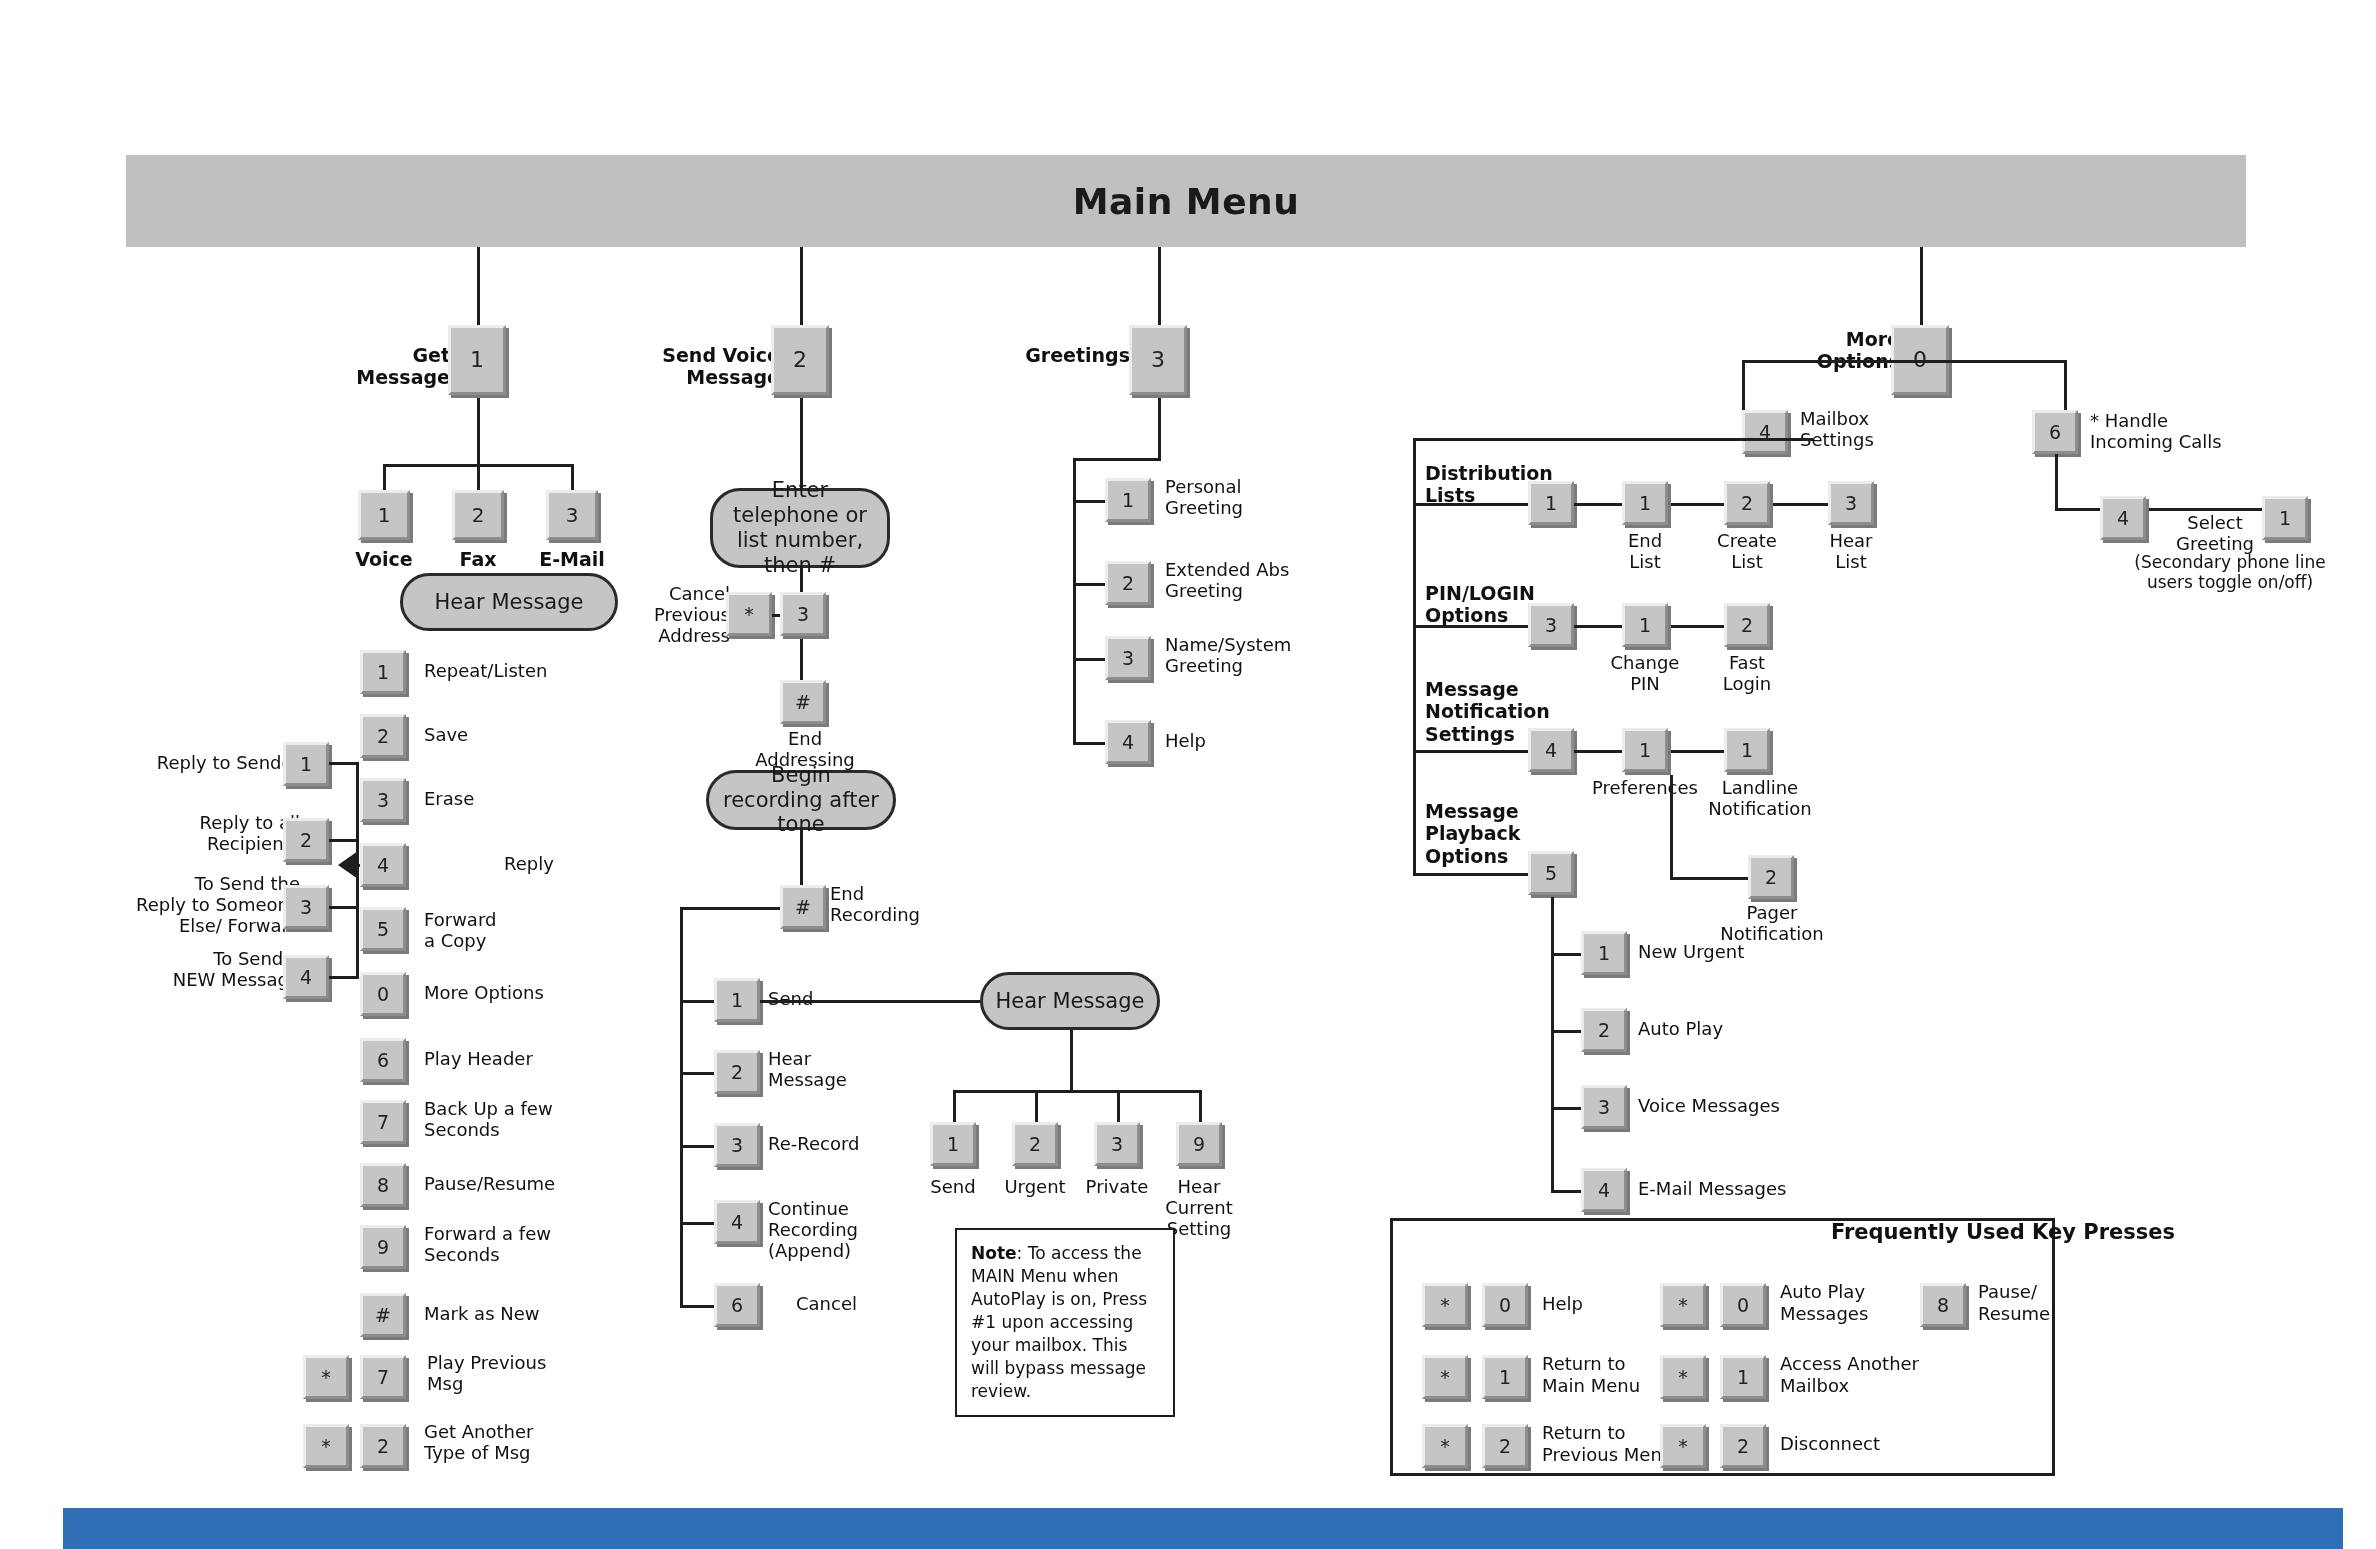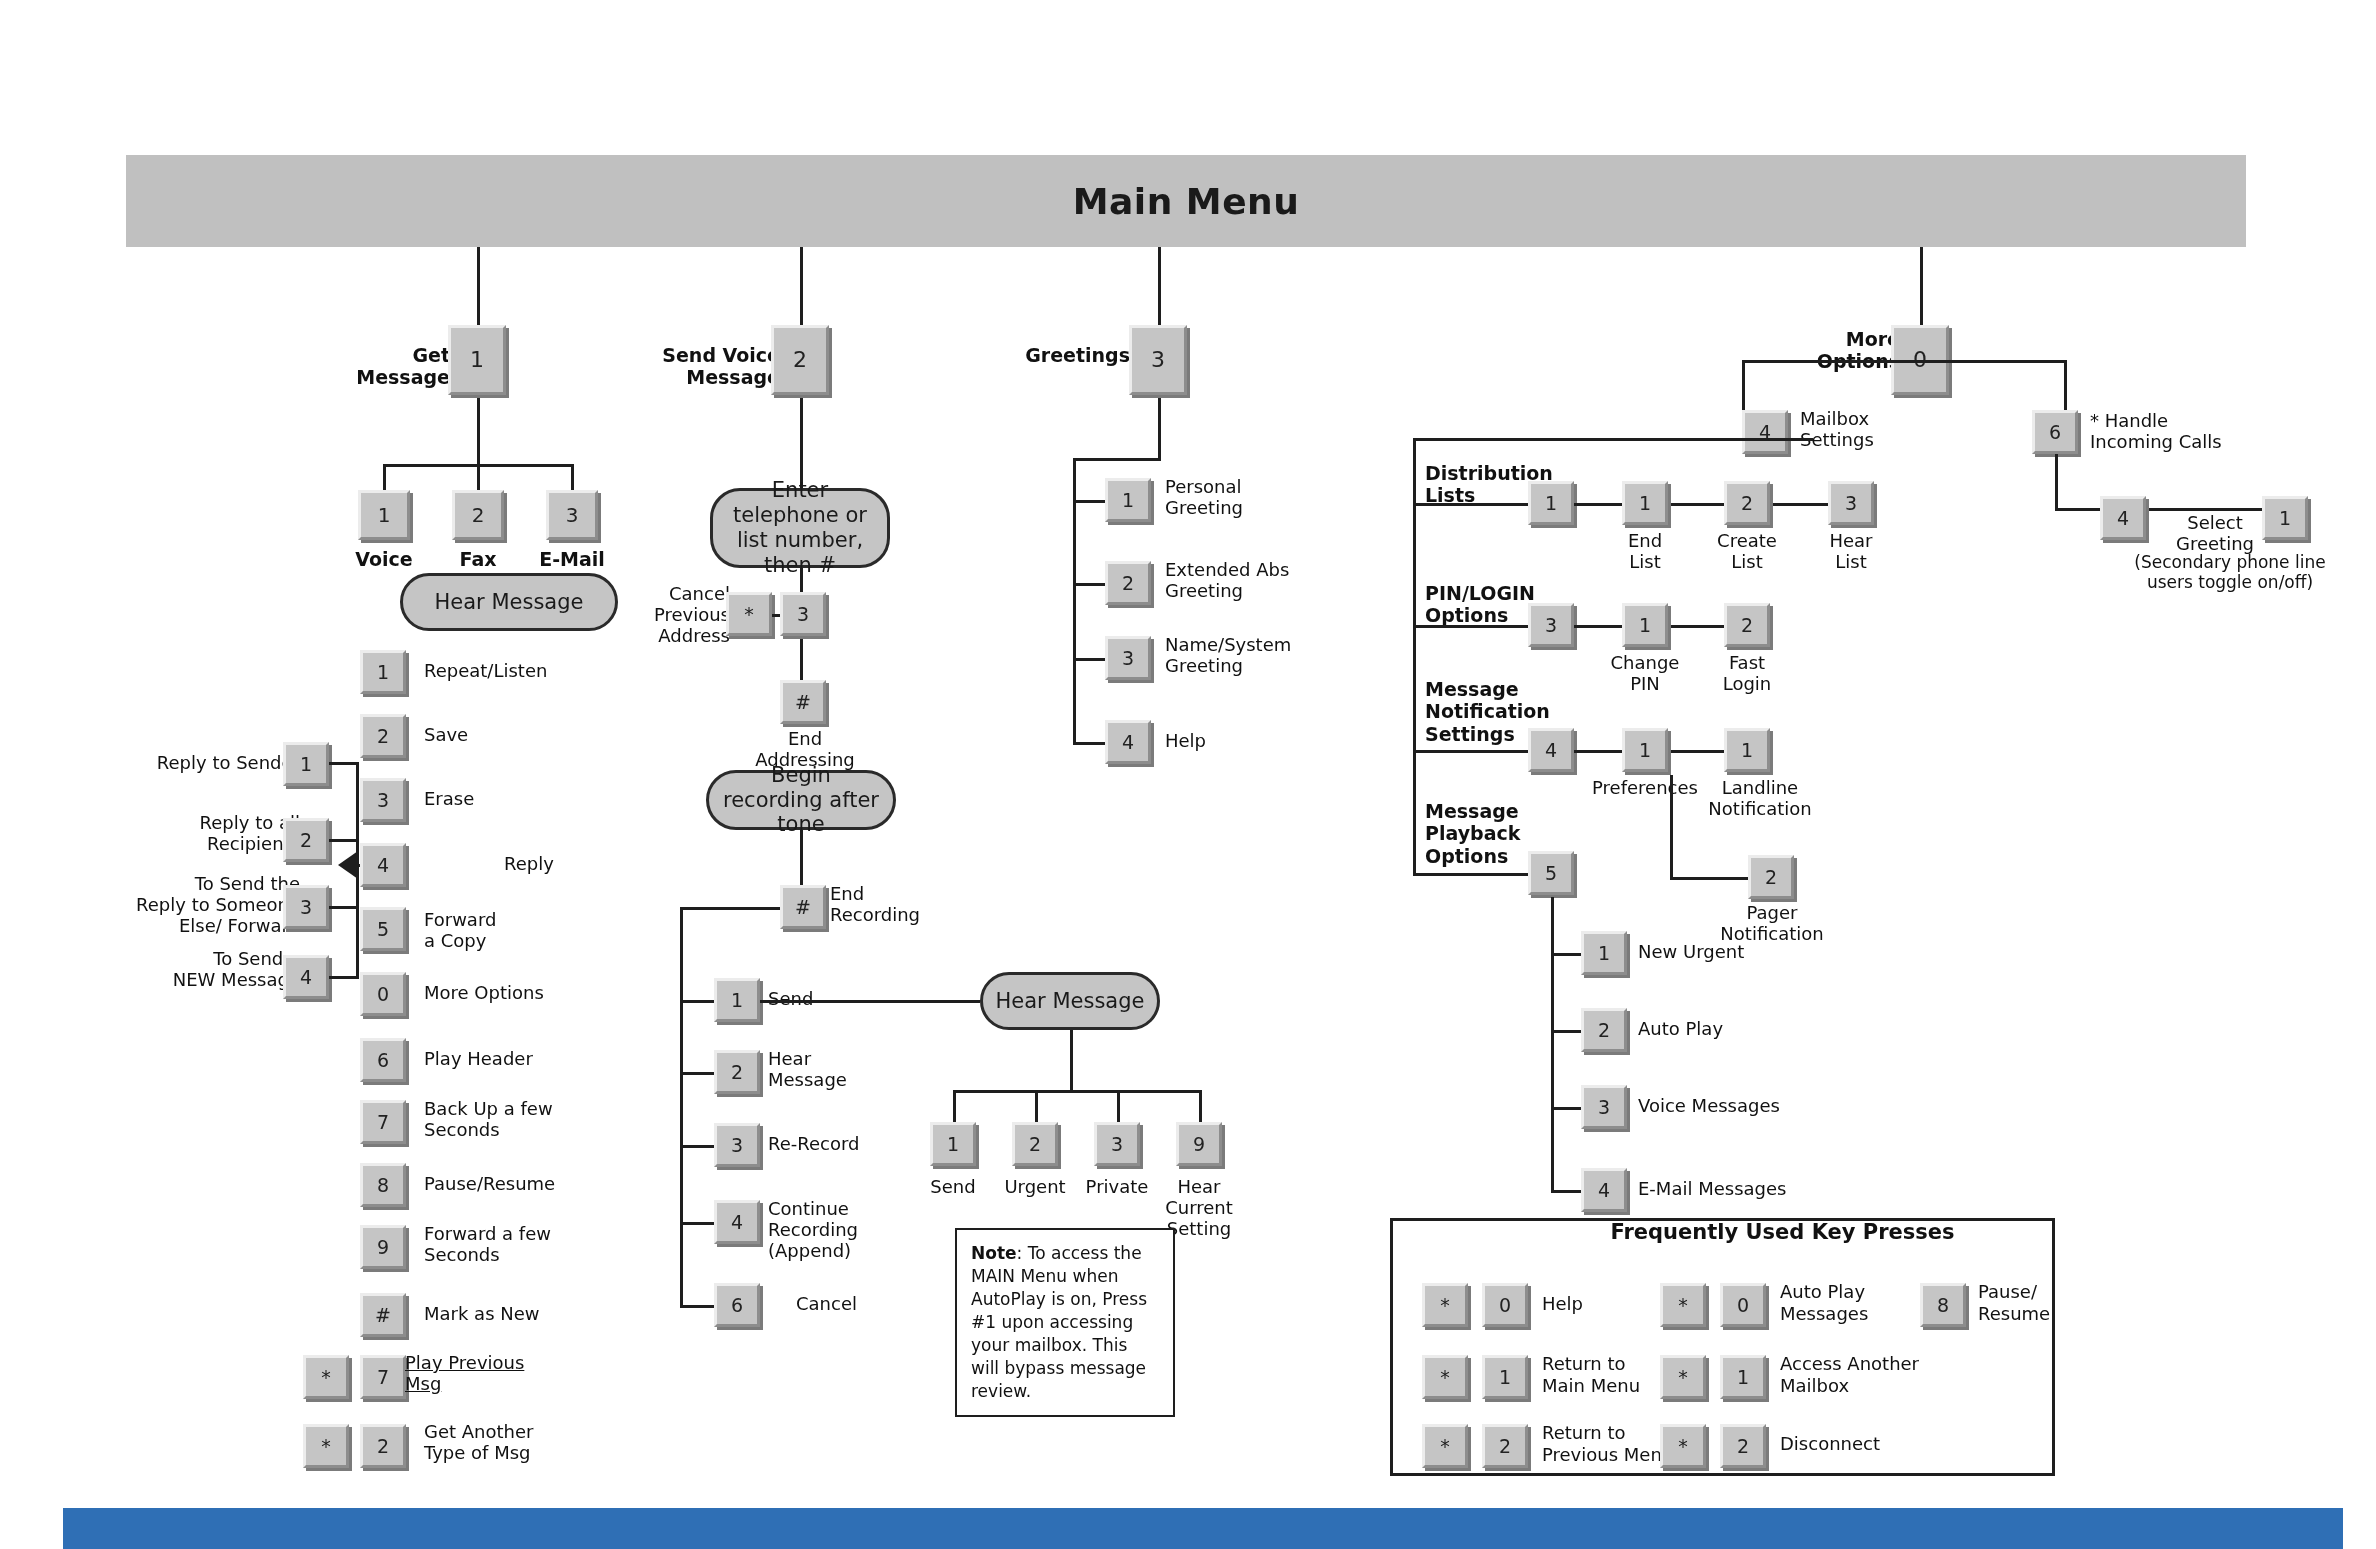--- a/index.html
+++ b/index.html
@@ -224,21 +224,21 @@
 
   <div class="key k-sm" style="left:360px; top:1225px;">9</div>
   <div class="lbl" style="left:424px; top:1223px; width:220px;">Forward a few
 Seconds</div>
 
   <div class="key k-sm" style="left:360px; top:1293px;">#</div>
   <div class="lbl" style="left:424px; top:1303px; width:220px;">Mark as New</div>
 
   <div class="key k-sm" style="left:303px; top:1355px;">*</div>
   <div class="key k-sm" style="left:360px; top:1355px;">7</div>
-  <div class="lbl" style="left:405px; top:1352px; width:220px;text-decoration:underline;">Play Previous
+  <div class="lbl" style="left:427px; top:1352px; width:220px;">Play Previous
 Msg</div>
 
   <div class="key k-sm" style="left:303px; top:1424px;">*</div>
   <div class="key k-sm" style="left:360px; top:1424px;">2</div>
   <div class="lbl" style="left:424px; top:1421px; width:220px;">Get Another
 Type of Msg</div>
 
   <div class="lbl r" style="left:140px; top:752px; width:160px;">Reply to Sender</div>
   <div class="key k-sm" style="left:283px; top:742px;">1</div>
 
@@ -459,21 +459,21 @@
 
   <div class="ln h" style="left:1551px; top:1107px; width:30px;"></div>
   <div class="key k-sm" style="left:1581px; top:1085px;">3</div>
   <div class="lbl" style="left:1638px; top:1095px; width:200px;">Voice Messages</div>
 
   <div class="ln h" style="left:1551px; top:1190px; width:30px;"></div>
   <div class="key k-sm" style="left:1581px; top:1168px;">4</div>
   <div class="lbl" style="left:1638px; top:1178px; width:200px;">E-Mail Messages</div>
 
   <div class="fu-panel" style="left:1390px; top:1218px; width:665px; height:258px;"></div>
-  <div class="fu-title" style="left:1390px; top:1220px; width:785px;">Frequently Used Key Presses</div>
+  <div class="fu-title" style="left:1390px; top:1220px; width:785px;text-align:right;">Frequently Used Key Presses</div>
 
   <div class="key k-sm" style="left:1422px; top:1283px;">*</div>
   <div class="key k-sm" style="left:1482px; top:1283px;">0</div>
   <div class="fu-row-label" style="left:1542px; top:1293px; width:150px;">Help</div>
 
   <div class="key k-sm" style="left:1422px; top:1355px;">*</div>
   <div class="key k-sm" style="left:1482px; top:1355px;">1</div>
   <div class="fu-row-label" style="left:1542px; top:1353px; width:160px;">Return to
 Main Menu</div>
 

